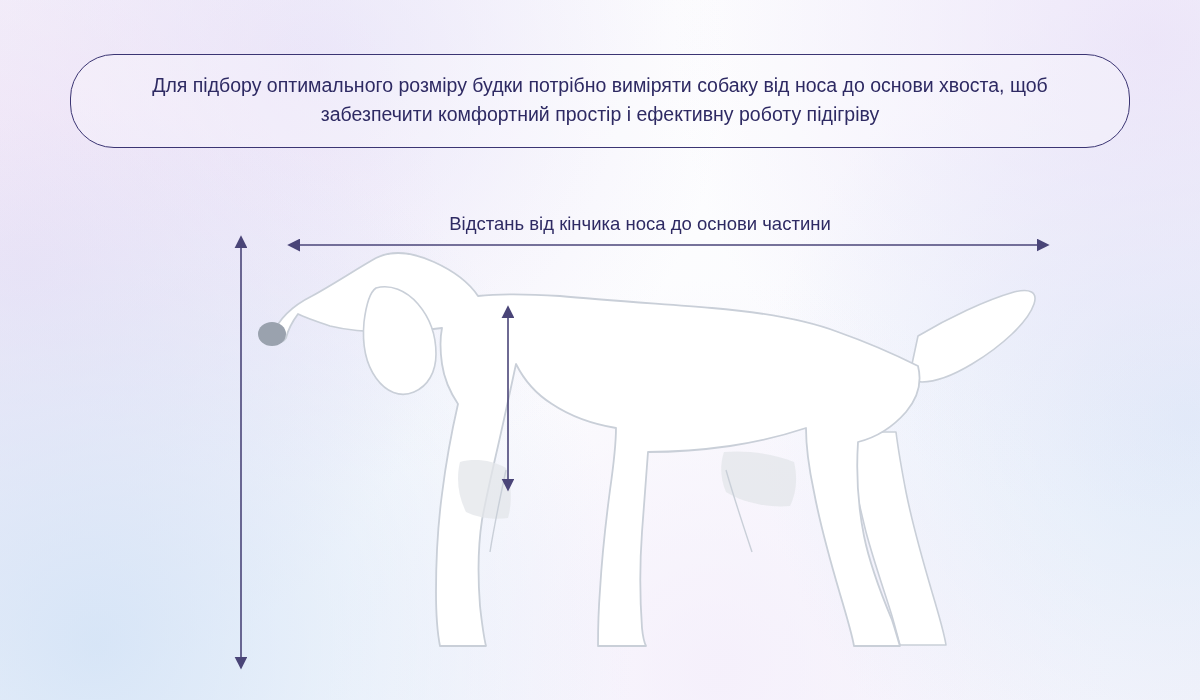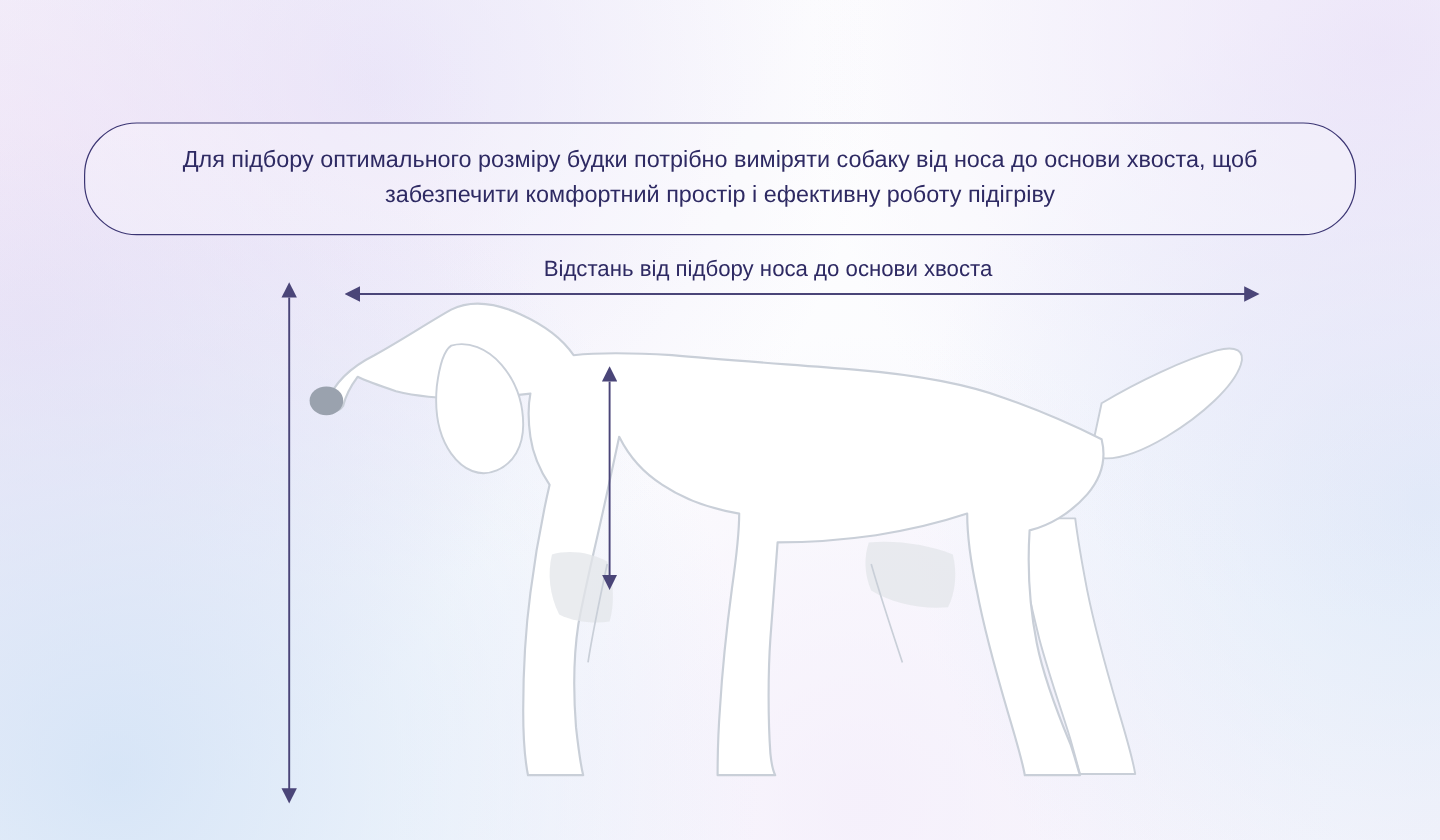--- a/index.html
+++ b/index.html
@@ -34,21 +34,20 @@
     width: 1060px;
     box-sizing: border-box;
     padding: 16px 36px 18px;
     border: 1.5px solid #3b3573;
     border-radius: 44px;
     text-align: center;
     color: #2e2a63;
     font-size: 19.5px;
     line-height: 1.48;
     background: rgba(255,255,255,0.25);
-    margin-top: 48px;
   }
 
   
   .label {
     position: absolute;
     color: #2e2a63;
     font-size: 18.5px;
     line-height: 1.55;
     text-align: center;
     white-space: pre-line;
@@ -76,21 +75,21 @@
     top: 0;
   }
 </style>
 </head>
 <body>
 
 <div id="stage">
 
   <div id="banner">Для підбору оптимального розміру будки потрібно виміряти собаку від носа до основи хвоста, щоб забезпечити комфортний простір і ефективну роботу підігріву</div>
 
-  <div class="label" id="label-length">Відстань від підбору носа до основи хвоста</div>
+  <div class="label" id="label-length">Відстань від кінчика носа до основи частини</div>
   <div class="label" id="label-chest">Відстань від плеча до
 нижньої частини грудей</div>
 
   <svg id="art" width="1200" height="700" viewBox="0 0 1200 700" xmlns="http://www.w3.org/2000/svg">
     <defs>
       <marker id="arrL" markerWidth="10" markerHeight="10" refX="8" refY="4" orient="auto" markerUnits="strokeWidth">
         <path d="M8,0 L0,4 L8,8 z" fill="#4a4578"></path>
       </marker>
       <marker id="arrR" markerWidth="10" markerHeight="10" refX="2" refY="4" orient="auto" markerUnits="strokeWidth">
         <path d="M0,0 L8,4 L0,8 z" fill="#4a4578"></path>

